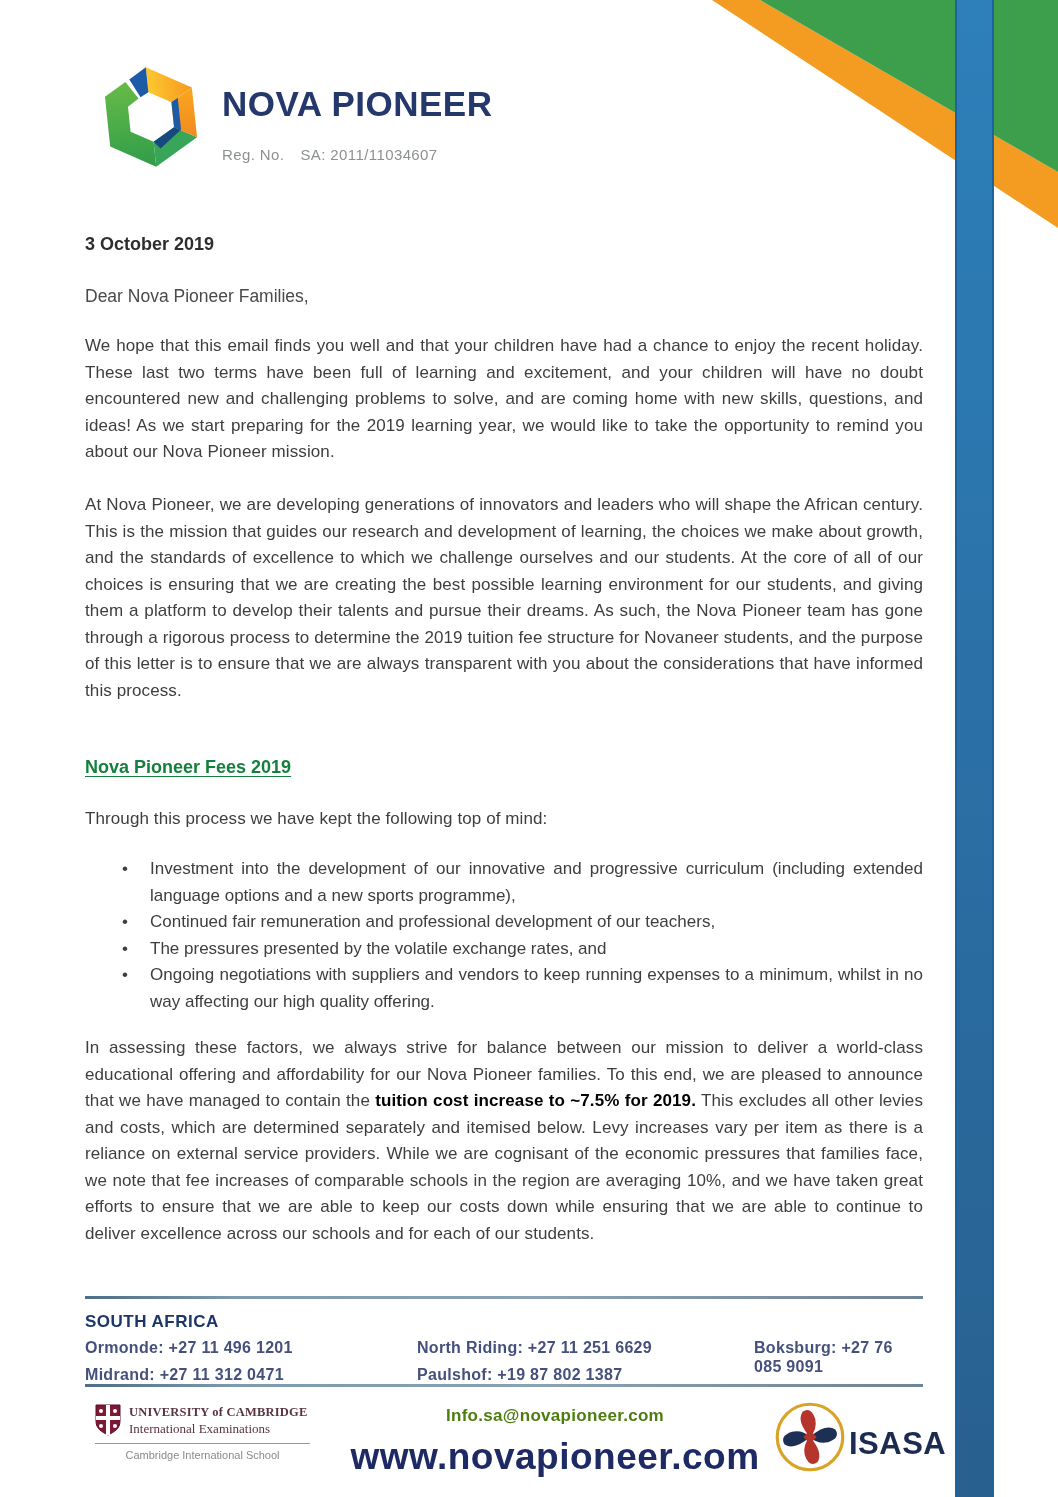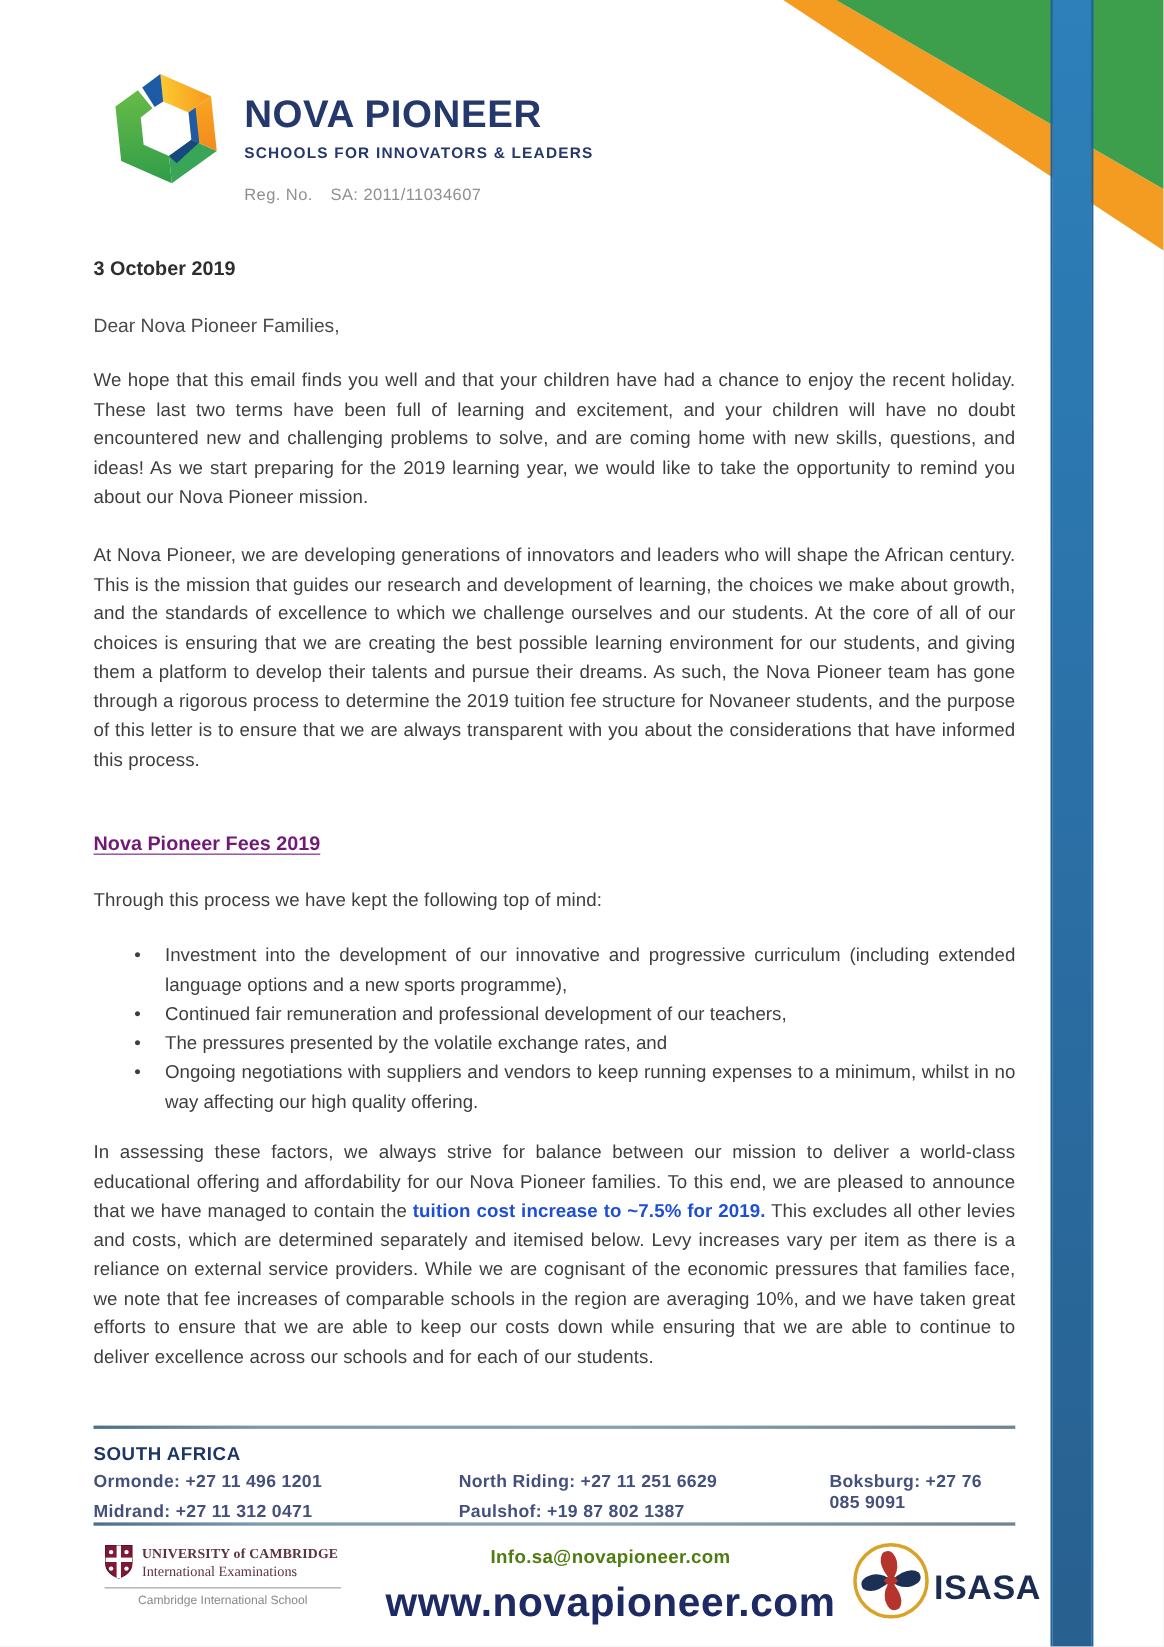--- a/index.html
+++ b/index.html
@@ -55,36 +55,36 @@
   .abs { position: absolute; left: 85px; width: 838px; }
   .body-text {
     font-size: 17px; line-height: 26.5px; color: #3e3e3e;
     text-align: justify; letter-spacing: 0.1px;
   }
   .date-line { top: 234px; font-size: 18px; font-weight: 700; color: #2e2e2e; }
   .salutation { top: 286px; font-size: 17.5px; color: #4a4a4a; }
   .p1 { top: 333px; }
   .p2 { top: 492px; }
   .section-heading {
-    top: 757px; font-size: 18px; font-weight: 700; color: #701a75;
+    top: 757px; font-size: 18px; font-weight: 700; color: #15803d;
     text-decoration: underline; text-underline-offset: 3px;
   }
   .intro-line { top: 806px; }
   .bullet-list { top: 856px; }
   .bullet-list ul { list-style: none; margin-left: 37px; }
   .bullet-list li {
     position: relative; padding-left: 28px;
     font-size: 17px; line-height: 26.5px; color: #3e3e3e; text-align: justify;
   }
   .bullet-list li::before {
     content: "\2022"; position: absolute; left: 0; top: 0;
     font-size: 17px; color: #3e3e3e;
   }
   .p4 { top: 1035px; }
-  .p4 b { color: #1d4ed8; }
+  .p4 b { color: #000000; }
   
   .divider {
     position: absolute; left: 85px; width: 838px; height: 3px;
     background: linear-gradient(90deg, #4e6e87 0%, #7f9aad 18%, #8aa2b2 55%, #6f8494 100%);
   }
   .divider-1 { top: 1296px; }
   .divider-2 { top: 1384px; }
   .region-heading {
     top: 1312px; font-size: 17px; font-weight: 800; letter-spacing: 0.5px;
     color: #1d3668;
@@ -148,21 +148,20 @@
         <path d="M92,74 L50,98 L50,74 L71,62 Z" fill="#38a559"></path>
         <path d="M50,2 L92,26 L71,38 L50,26 Z" fill="url(#gYellow)"></path>
         <path d="M92,26 L92,74 L71,62 L71,38 Z" fill="url(#gOrange)"></path>
         <path d="M33,12 L50,2 L50,26 L42,30 Z" fill="#1e5ba6"></path>
         <path d="M71,38 L71,62 L77.5,65.7 L77.5,34.3 Z" fill="#1e5ba6"></path>
         <path d="M50,74 L71,62 L77,65.5 L56,81 Z" fill="#17497f"></path>
       </g>
     </svg>
     <div class="brand-text">
       <div class="brand-name">NOVA PIONEER</div>
-      <div class="brand-tagline">SCHOOLS FOR INNOVATORS &amp; LEADERS</div>
       <div class="brand-reg">
         <span>Reg. No.</span><span class="reg-num">SA: 2011/11034607</span>
       </div>
     </div>
   </div>
 
   <div class="abs date-line">3 October 2019</div>
   <div class="abs salutation">Dear Nova Pioneer Families,</div>
   <p class="abs body-text p1">We hope that this email finds you well and that your children have had a chance to enjoy the recent holiday. These last two terms have been full of learning and excitement, and your children will have no doubt encountered new and challenging problems to solve, and are coming home with new skills, questions, and ideas!  As we start preparing for the 2019 learning year, we would like to take the opportunity to remind you about our Nova Pioneer mission.</p>
   <p class="abs body-text p2">At Nova Pioneer, we are developing generations of innovators and leaders who will shape the African century. This is the mission that guides our research and development of learning, the choices we make about growth, and the standards of excellence to which we challenge ourselves and our students. At the core of all of our choices is ensuring that we are creating the best possible learning environment for our students, and giving them a platform to develop their talents and pursue their dreams.  As such, the Nova Pioneer team has gone through a rigorous process to determine the 2019 tuition fee structure for Novaneer students, and the purpose of this letter is to ensure that we are always transparent with you about the considerations that have informed this process.</p>

